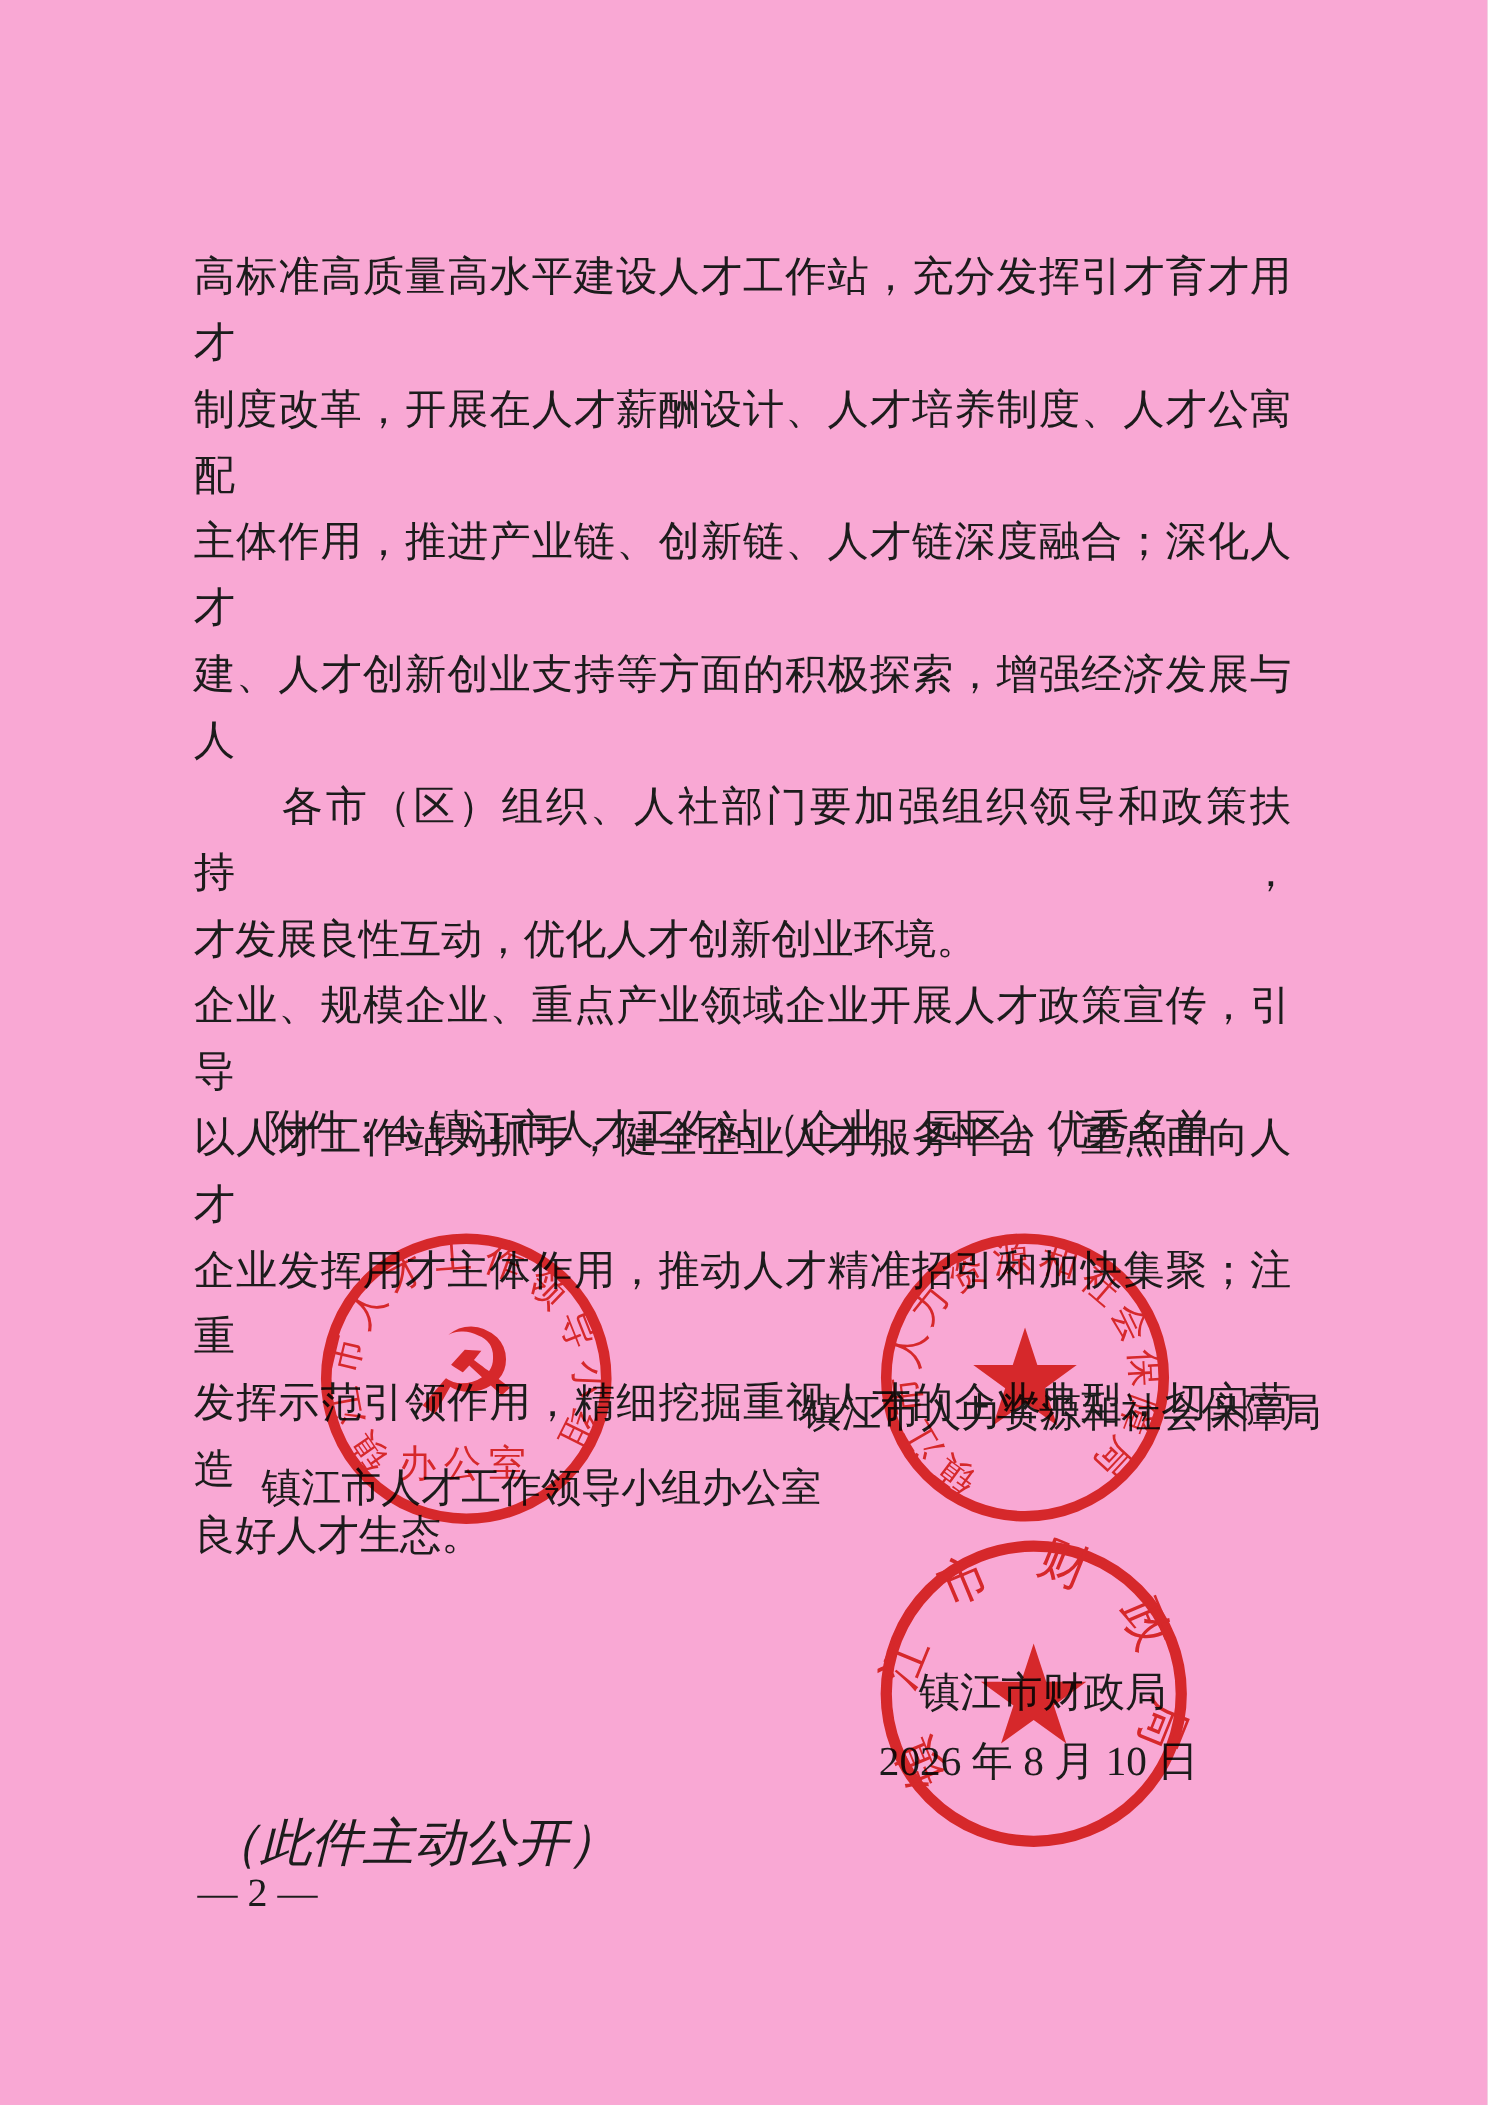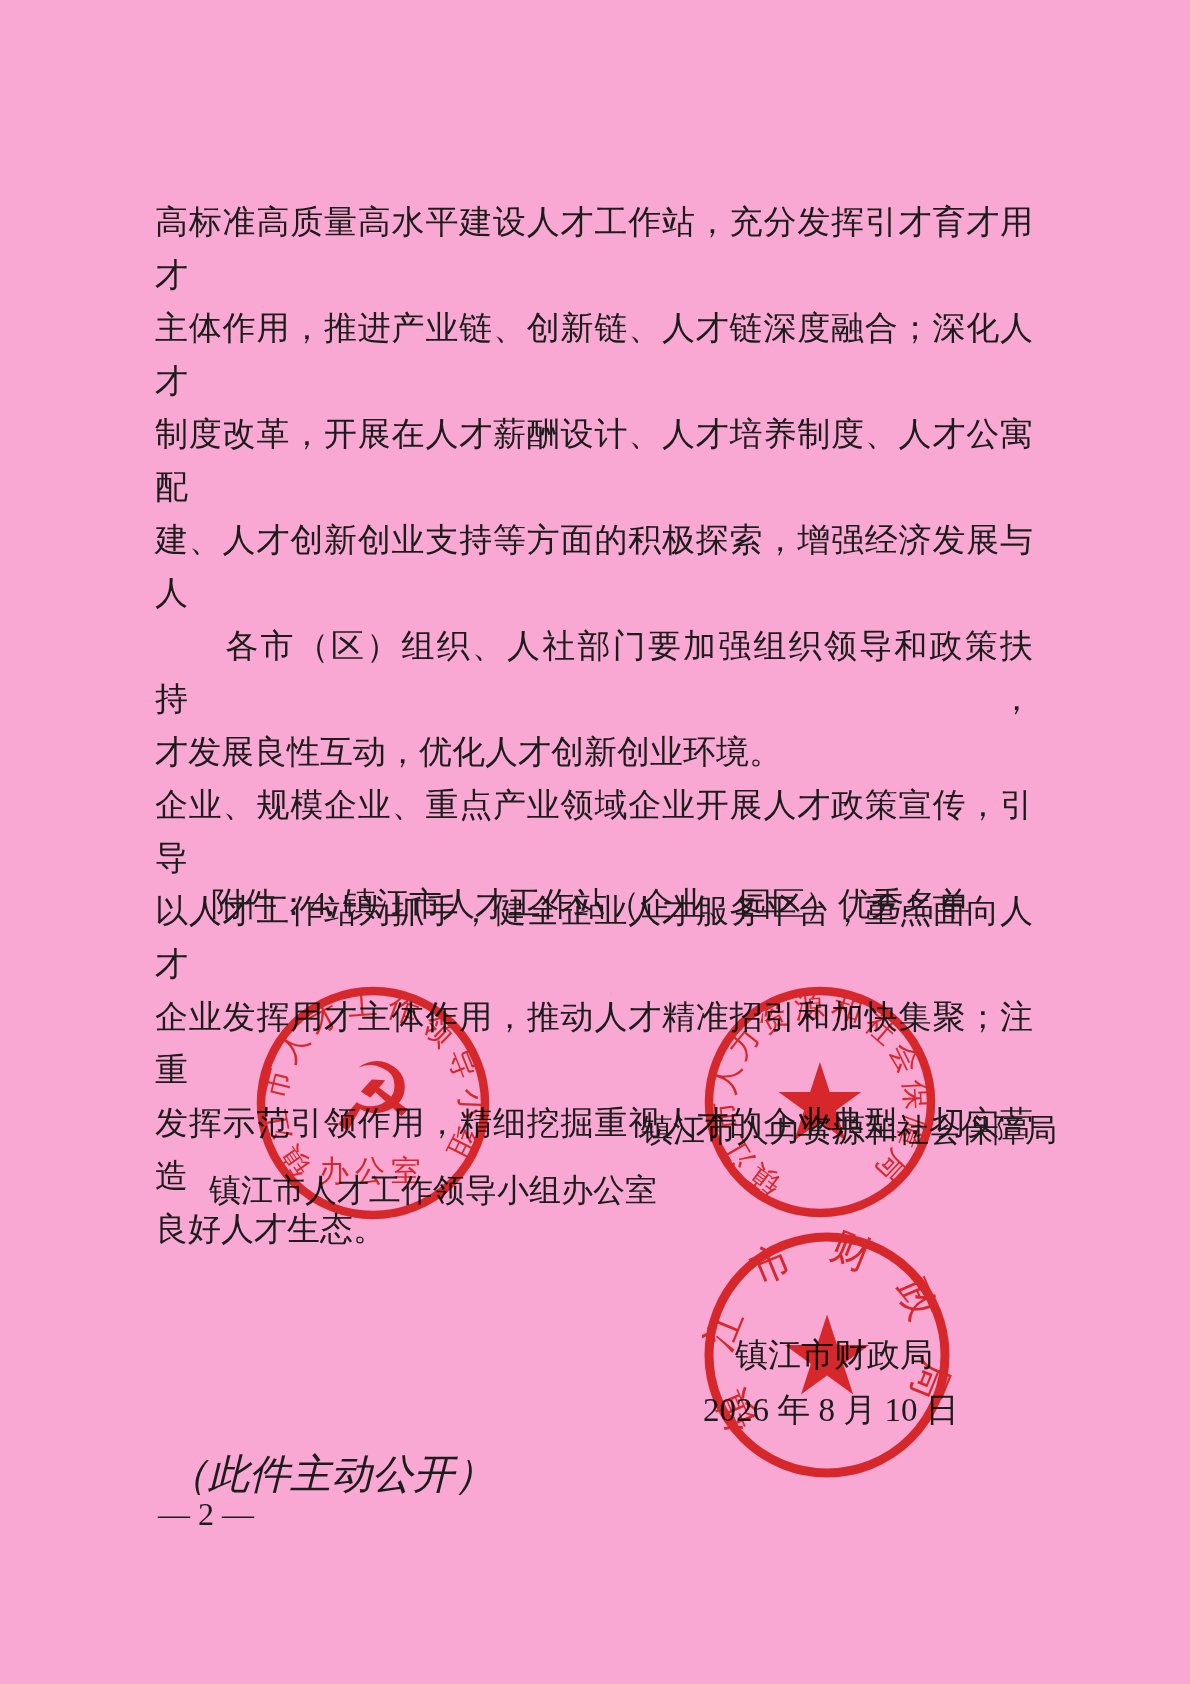--- a/index.html
+++ b/index.html
@@ -56,22 +56,22 @@
   .seal-2{left:702px;top:984px;}
   .seal-3{left:702px;top:1230px;}
 </style>
 </head>
 <body>
 
 <div class="page">
 
   <div class="body-text">
     <div class="line">高标准高质量高水平建设人才工作站，充分发挥引才育才用才</div>
+    <div class="line">制度改革，开展在人才薪酬设计、人才培养制度、人才公寓配</div>
     <div class="line">主体作用，推进产业链、创新链、人才链深度融合；深化人才</div>
-    <div class="line">制度改革，开展在人才薪酬设计、人才培养制度、人才公寓配</div>
     <div class="line">建、人才创新创业支持等方面的积极探索，增强经济发展与人</div>
     <div class="line">　　各市（区）组织、人社部门要加强组织领导和政策扶持，</div>
     <div class="line para-end">才发展良性互动，优化人才创新创业环境。</div>
     <div class="line">企业、规模企业、重点产业领域企业开展人才政策宣传，引导</div>
     <div class="line">以人才工作站为抓手，健全企业人才服务平台，重点面向人才</div>
     <div class="line">企业发挥用才主体作用，推动人才精准招引和加快集聚；注重</div>
     <div class="line">发挥示范引领作用，精细挖掘重视人才的企业典型，切实营造</div>
     <div class="line para-end">良好人才生态。</div>
   </div>
 

